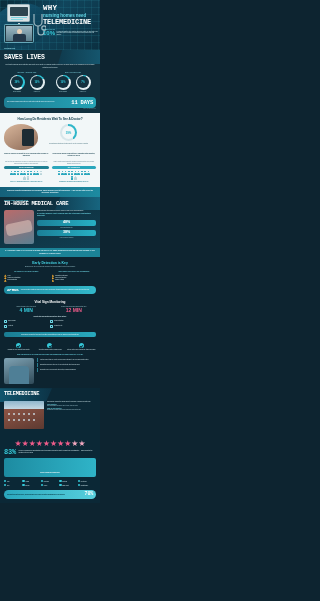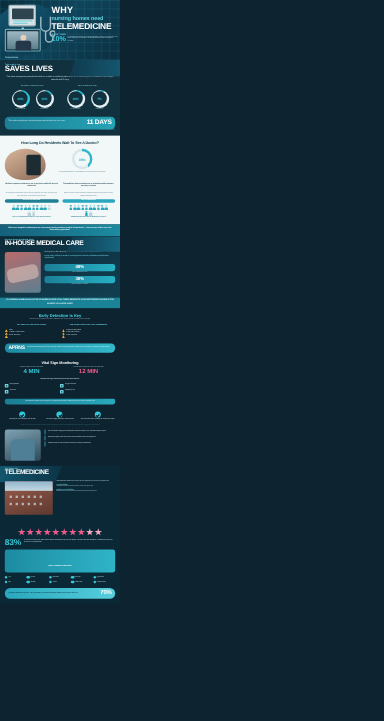--- a/index.html
+++ b/index.html
@@ -8,21 +8,21 @@
     width:100px; height:601px;
     font-family:"Liberation Sans", sans-serif;
     color:#e8f4f6;
     overflow:hidden;
     position:relative;
   }
   .page { width:100px; height:601px; position:relative; }
 
   
   .sec { position:relative; width:100%; overflow:hidden; }
-  .ttl { font-weight:bold; letter-spacing:-0.2px; line-height:1; }
+  .ttl { font-weight:bold; letter-spacing:-0.2px; line-height:1;font-family:Liberation Mono, monospace; }
   .cyan { color:#35c8d8; }
   .pink { color:#ef5c8a; }
 
   
   .hero { height:50px; background:linear-gradient(135deg,#0a2b3a 0%,#10455c 45%,#0b2f40 100%); }
   .hero .grid-bg {
     position:absolute; inset:0;
     background-image:
       linear-gradient(rgba(60,190,210,.10) 1px, transparent 1px),
       linear-gradient(90deg, rgba(60,190,210,.10) 1px, transparent 1px);

